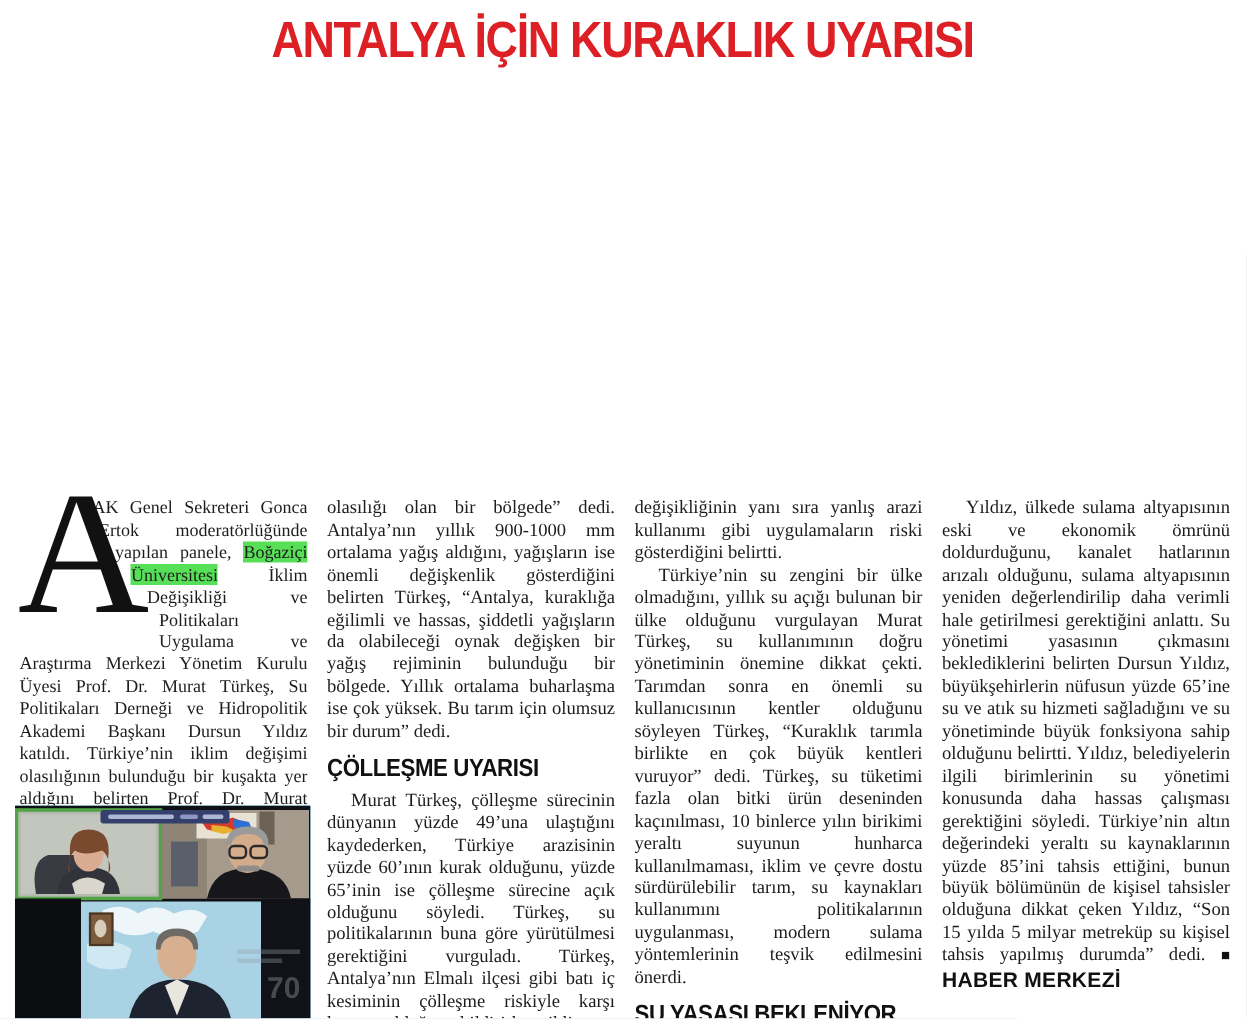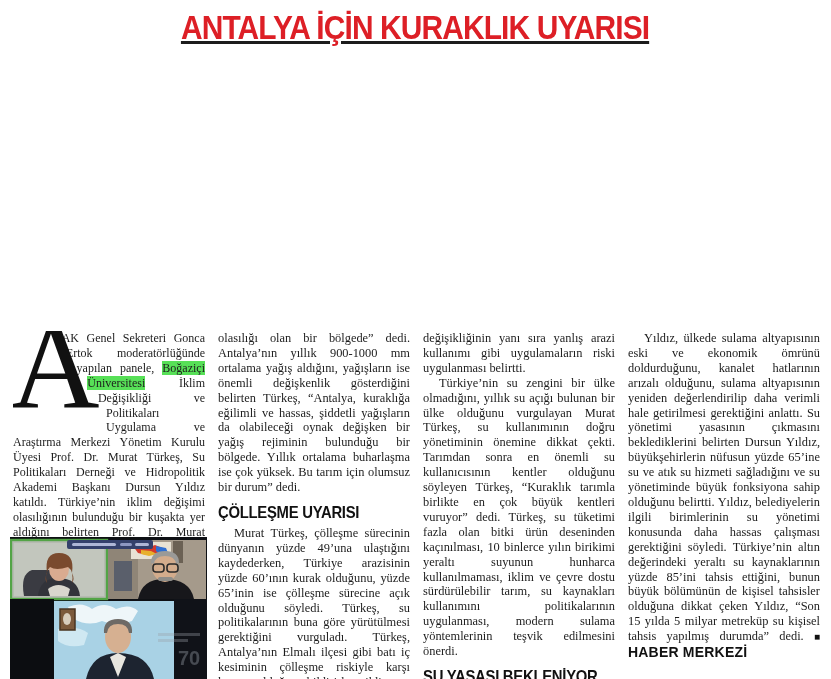--- a/index.html
+++ b/index.html
@@ -1,17 +1,17 @@
 <!DOCTYPE html>
 <html lang="tr" style="--red: #dd1f26; --green: #57e057;"><head>
 <meta charset="utf-8">
 <style>
   html,body{margin:0;padding:0;background:#e9e9e9;}
   .page{position:relative;width:831px;height:679px;background:#ffffff;overflow:hidden;
-        font-family:"Liberation Serif",serif;color:#1c1c1c;margin:0 auto;text-decoration:underline;}
+        font-family:"Liberation Serif",serif;color:#1c1c1c;margin:0 auto;}
   
   .kicker{margin:9px auto 0;width:fit-content;font-family:"Liberation Sans",sans-serif;
           font-weight:bold;font-size:34px;line-height:36px;color:var(--red,#dd1f26);
           letter-spacing:-1px;transform:scaleX(.88);transform-origin:center top;white-space:nowrap;}
   .hl-line{font-family:"Liberation Sans",sans-serif;font-weight:bold;color:#161616;
            font-size:118px;line-height:103px;letter-spacing:-5px;white-space:nowrap;
            transform:scaleX(.60);transform-origin:left top;height:103px;}
   .hl-wrap{height:212px;overflow:visible;}
   
   .deck{margin:10px 10px 0 10px;font-family:"Liberation Sans",sans-serif;font-weight:bold;
@@ -57,21 +57,21 @@
       </p>
     </div>
 
     <div class="col">
       <p class="body">olasılığı olan bir bölgede” dedi. Antalya’nın yıllık 900-1000 mm ortalama yağış aldığını, yağışların ise önemli değişkenlik gösterdiğini belirten Türkeş, “Antalya, kuraklığa eğilimli ve hassas, şiddetli yağışların da olabileceği oynak değişken bir yağış rejiminin bulunduğu bir bölgede. Yıllık ortalama buharlaşma ise çok yüksek. Bu tarım için olumsuz bir durum” dedi.</p>
       <div class="subhead">ÇÖLLEŞME UYARISI</div>
       <p class="body indent">Murat Türkeş, çölleşme sürecinin dünyanın yüzde 49’una ulaştığını kaydederken, Türkiye arazisinin yüzde 60’ının kurak olduğunu, yüzde 65’inin ise çölleşme sürecine açık olduğunu söyledi. Türkeş, su politikalarının buna göre yürütülmesi gerektiğini vurguladı. Türkeş, Antalya’nın Elmalı ilçesi gibi batı iç kesiminin çölleşme riskiyle karşı karşıya olduğunu bildirirken, iklim</p>
     </div>
 
     <div class="col">
-      <p class="body">değişikliğinin yanı sıra yanlış arazi kullanımı gibi uygulamaların riski uygulanması belirtti.</p>
+      <p class="body">değişikliğinin yanı sıra yanlış arazi kullanımı gibi uygulamaların riski gösterdiğini belirtti.</p>
       <p class="body indent">Türkiye’nin su zengini bir ülke olmadığını, yıllık su açığı bulunan bir ülke olduğunu vurgulayan Murat Türkeş, su kullanımının doğru yönetiminin önemine dikkat çekti. Tarımdan sonra en önemli su kullanıcısının kentler olduğunu söyleyen Türkeş, “Kuraklık tarımla birlikte en çok büyük kentleri vuruyor” dedi. Türkeş, su tüketimi fazla olan bitki ürün deseninden kaçınılması, 10 binlerce yılın birikimi yeraltı suyunun hunharca kullanılmaması, iklim ve çevre dostu sürdürülebilir tarım, su kaynakları kullanımını politikalarının uygulanması, modern sulama yöntemlerinin teşvik edilmesini önerdi.</p>
       <div class="subhead">SU YASASI BEKLENİYOR</div>
 
     </div>
 
     <div class="col">
       <p class="body indent"><span>Yıldız, ülkede sulama altyapısının eski ve ekonomik ömrünü doldurduğunu, kanalet hatlarının arızalı olduğunu, sulama altyapısının yeniden değerlendirilip daha verimli hale getirilmesi gerektiğini anlattı. Su yönetimi yasasının çıkmasını beklediklerini belirten Dursun Yıldız, büyükşehirlerin nüfusun yüzde 65’ine su ve atık su hizmeti sağladığını ve su yönetiminde büyük fonksiyona sahip olduğunu belirtti. Yıldız, belediyelerin ilgili birimlerinin su yönetimi konusunda daha hassas çalışması gerektiğini söyledi. Türkiye’nin altın değerindeki yeraltı su kaynaklarının yüzde 85’ini tahsis ettiğini, bunun büyük bölümünün de kişisel tahsisler olduğuna dikkat çeken Yıldız, “Son 15 yılda 5 milyar metreküp su kişisel tahsis yapılmış durumda” dedi. </span><span class="byline-bullet">■</span> <span class="byline">HABER MERKEZİ</span></p>
     </div>
 
   </div>

